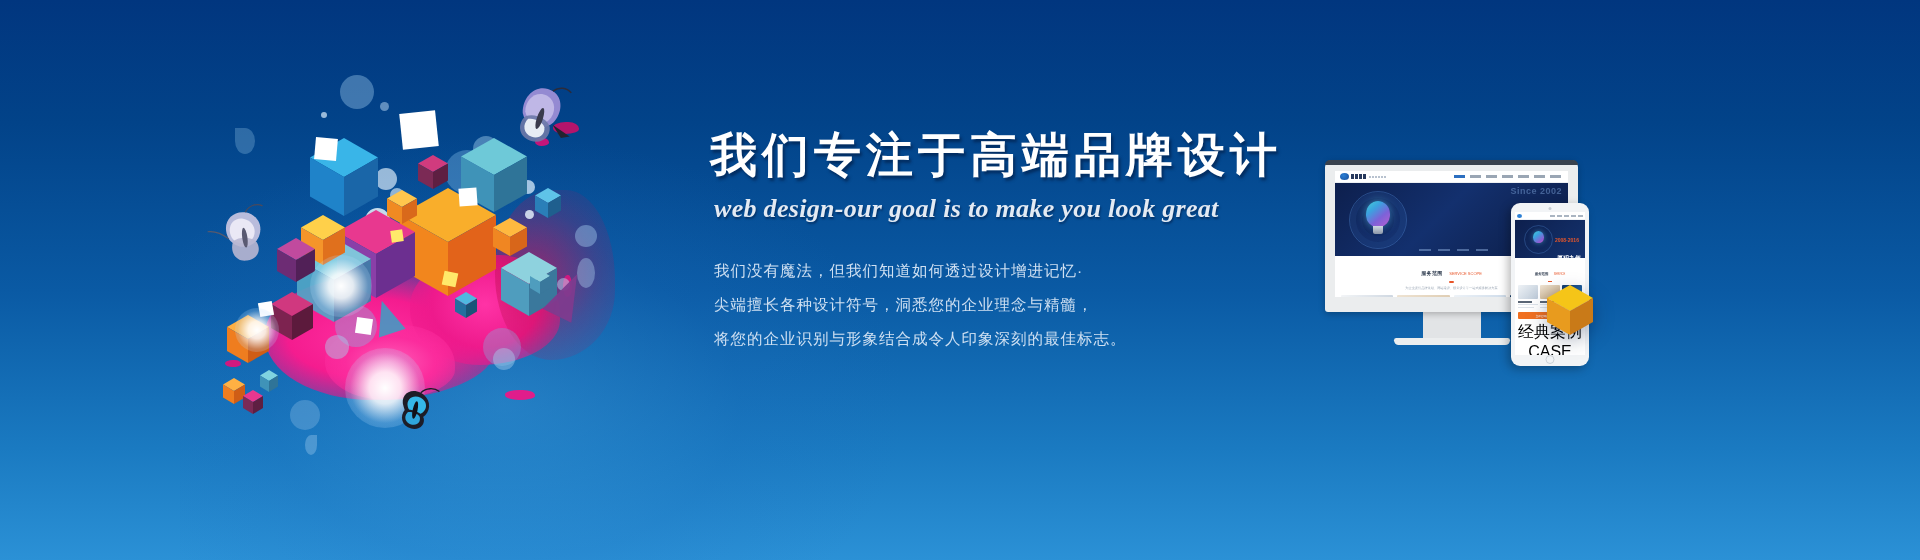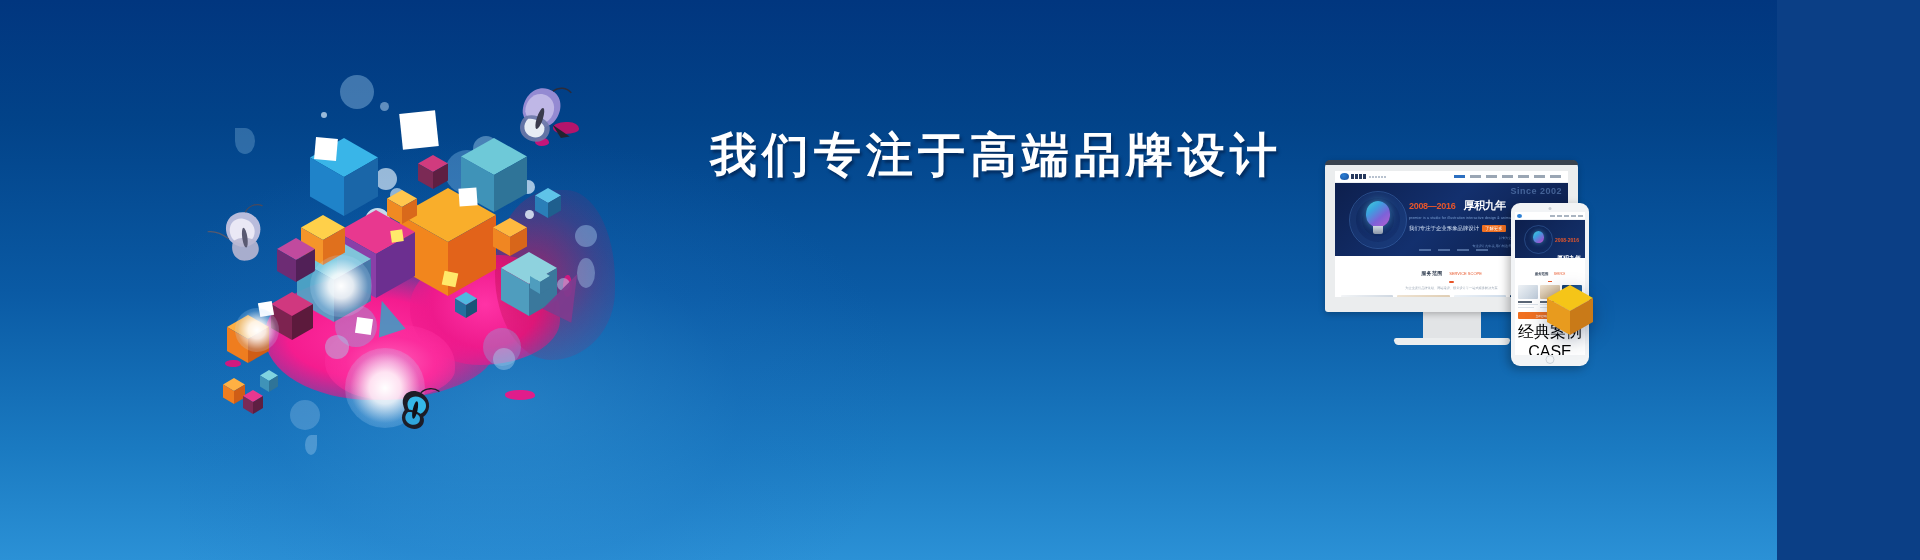--- a/index.html
+++ b/index.html
@@ -7,21 +7,21 @@
     margin: 0;
     padding: 0;
     background: #0b3f86;
   }
   body {
     font-family: "Liberation Sans", "DejaVu Sans", sans-serif;
   }
 
   .banner {
     position: relative;
-    width: 1777px;
+    width: 1920px;
     height: 560px;
     overflow: hidden;
     background: linear-gradient(180deg,
                 #01367f 0%,
                 #024389 22%,
                 #0a5aa4 52%,
                 #1a7ac1 80%,
                 #2b91d6 100%);
   }
   
@@ -612,20 +612,26 @@
         <path d="M6 19 C2 26 6 36 16 36 C25 36 29 29 26 23 C23 18 11 16 6 19 Z" fill="#1d1d27"></path>
         <path d="M9 21 C6 26 9 32 16 32 C22 32 24 27 22 23 C20 20 12 19 9 21 Z" fill="#2fa6dd"></path>
         <path d="M18 -1 C22 -7 30 -9 36 -6" stroke="#1d1d27" stroke-width="1.3" fill="none"></path>
         <ellipse cx="16" cy="17" rx="2.4" ry="9" fill="#111118"></ellipse>
       </g>
     </svg>
   </div>
 
   <div class="copy">
     <h1 class="headline">我们专注于高端品牌设计</h1>
+    <div class="subhead">web design-our goal is to make you look great</div>
+    <div class="body-copy">
+      <p>我们没有魔法，但我们知道如何透过设计增进记忆·</p>
+      <p>尖端擅长各种设计符号，洞悉您的企业理念与精髓，</p>
+      <p>将您的企业识别与形象结合成令人印象深刻的最佳标志。</p>
+    </div>
   </div>
 
   <div class="devices">
 
     <div class="monitor">
       <div class="monitor-bezel">
         <div class="monitor-screen">
           <div class="site">
 
             <div class="site-nav">
@@ -654,31 +660,20 @@
                 <i></i>
               </span>
             </div>
 
             <div class="site-hero">
               <div class="hero-since">Since 2002</div>
               <div class="hero-bulb">
                 <span class="bulb-net"></span>
                 <span class="bulb-glass"></span>
                 <span class="bulb-base"></span>
-              </div>
-              <div class="hero-txt">
-                <span class="hero-years">2008—2016</span>
-                <span class="hero-cn">厚积九年</span>
-                <div class="hero-sub-en">premier is a studio for illustration  interactive design &amp; animation</div>
-                <div class="hero-line2">
-                  <span class="cn">我们专注于企业形象品牌设计</span>
-                  <span class="hero-btn">了解更多</span>
-                </div>
-                <div class="hero-small">以专为企业服务</div>
-                <div class="hero-small">专注设计九年载  用心创造每个品牌</div>
               </div>
               <div class="hero-dots">
                 <i></i>
                 <i></i>
                 <i></i>
                 <i></i>
               </div>
             </div>
 
             <div class="site-body">

